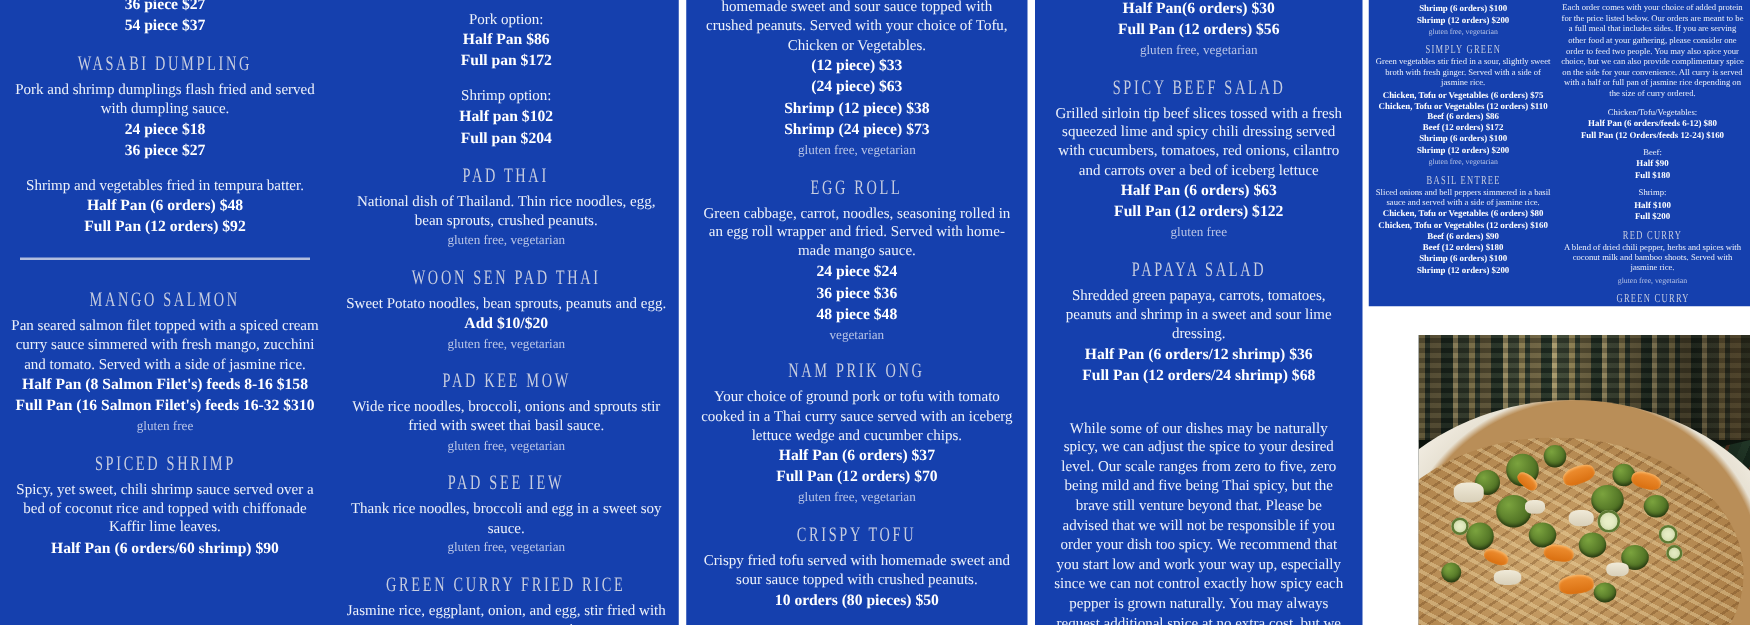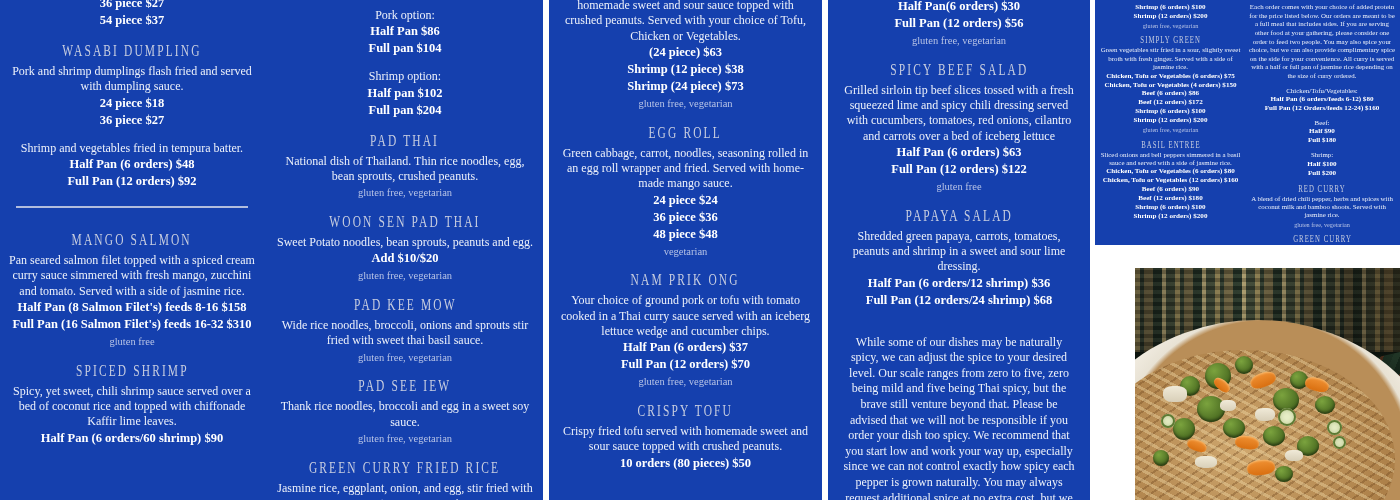--- a/index.html
+++ b/index.html
@@ -118,21 +118,21 @@
         <article class="menu-item">
           <h3 class="item-title"><span>SPICED SHRIMP</span></h3>
           <p class="item-desc">Spicy, yet sweet, chili shrimp sauce served over a bed of coconut rice and topped with chiffonade Kaffir lime leaves.</p>
           <div class="item-price">Half Pan (6 orders/60 shrimp) $90</div>
         </article>
       </div>
     <div class="col col-a2">
         <article class="menu-item">
           <p class="item-desc">Pork option:</p>
           <div class="item-price">Half Pan $86</div>
-          <div class="item-price">Full pan $104</div>
+          <div class="item-price">Full pan $172</div>
         </article>
         <article class="menu-item">
           <p class="item-desc">Shrimp option:</p>
           <div class="item-price">Half pan $102</div>
           <div class="item-price">Full pan $204</div>
         </article>
         <article class="menu-item">
           <h3 class="item-title"><span>PAD THAI</span></h3>
           <p class="item-desc">National dish of Thailand. Thin rice noodles, egg, bean sprouts, crushed peanuts.</p>
           <div class="item-note">gluten free, vegetarian</div>
@@ -156,20 +156,21 @@
         <article class="menu-item">
           <h3 class="item-title"><span>GREEN CURRY FRIED RICE</span></h3>
           <p class="item-desc">Jasmine rice, eggplant, onion, and egg, stir fried with a coconut green curry spice.</p>
         </article>
       </div>
   </section>
 
   <section class="panel panel-b">
       <article class="menu-item">
         <p class="item-desc">homemade sweet and sour sauce topped with crushed peanuts. Served with your choice of Tofu, Chicken or Vegetables.</p>
+        <div class="item-price">(12 piece) $33</div>
         <div class="item-price">(24 piece) $63</div>
         <div class="item-price">Shrimp (12 piece) $38</div>
         <div class="item-price">Shrimp (24 piece) $73</div>
         <div class="item-note">gluten free, vegetarian</div>
       </article>
       <article class="menu-item">
         <h3 class="item-title"><span>EGG ROLL</span></h3>
         <p class="item-desc">Green cabbage, carrot, noodles, seasoning rolled in an egg roll wrapper and fried. Served with home-made mango sauce.</p>
         <div class="item-price">24 piece $24</div>
         <div class="item-price">36 piece $36</div>
@@ -218,21 +219,21 @@
     <div class="col col-d1">
         <article class="menu-item">
           <div class="item-price">Shrimp (6 orders) $100</div>
           <div class="item-price">Shrimp (12 orders) $200</div>
           <div class="item-note">gluten free, vegetarian</div>
         </article>
         <article class="menu-item">
           <h3 class="item-title"><span>SIMPLY GREEN</span></h3>
           <p class="item-desc">Green vegetables stir fried in a sour, slightly sweet broth with fresh ginger. Served with a side of jasmine rice.</p>
           <div class="item-price">Chicken, Tofu or Vegetables (6 orders) $75</div>
-          <div class="item-price">Chicken, Tofu or Vegetables (4 orders) $150</div>
+          <div class="item-price">Chicken, Tofu or Vegetables (12 orders) $110</div>
           <div class="item-price">Beef (6 orders) $86</div>
           <div class="item-price">Beef (12 orders) $172</div>
           <div class="item-price">Shrimp (6 orders) $100</div>
           <div class="item-price">Shrimp (12 orders) $200</div>
           <div class="item-note">gluten free, vegetarian</div>
         </article>
         <article class="menu-item">
           <h3 class="item-title"><span>BASIL ENTREE</span></h3>
           <p class="item-desc">Sliced onions and bell peppers simmered in a basil sauce and served with a side of jasmine rice.</p>
           <div class="item-price">Chicken, Tofu or Vegetables (6 orders) $80</div>

